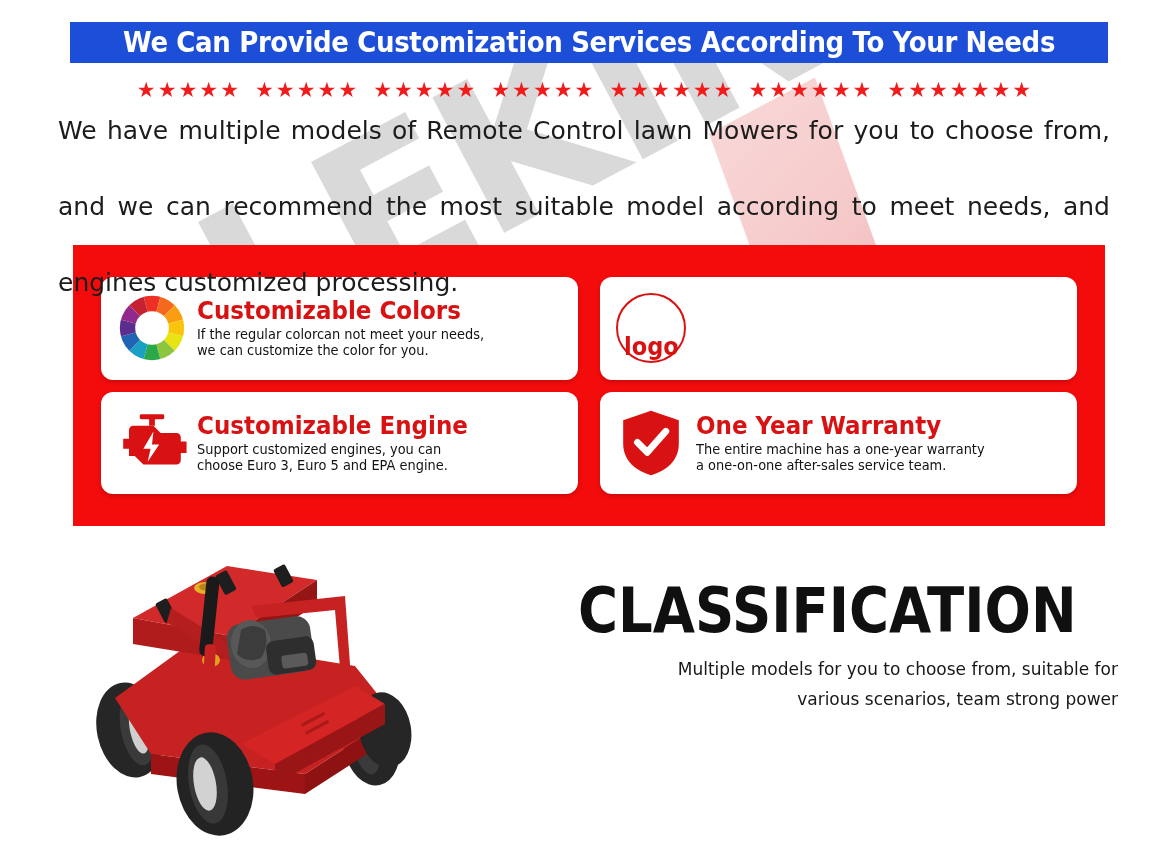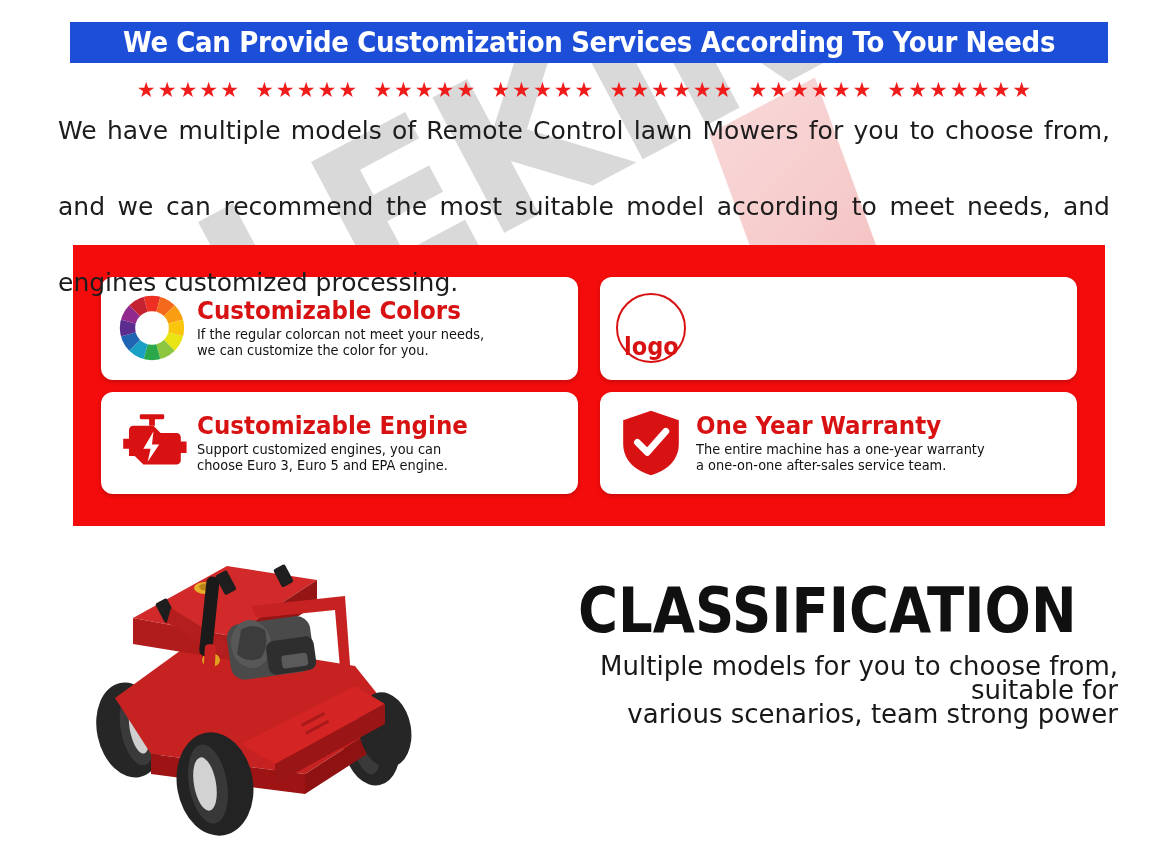--- a/index.html
+++ b/index.html
@@ -140,21 +140,21 @@
   .class-title{
     font-family:"DejaVu Sans",sans-serif;
     font-weight:bold;font-size:62px;line-height:66px;
     color:#101010;letter-spacing:0px;
     transform:scaleX(.88);transform-origin:left center;
     white-space:nowrap;
   }
   .class-sub{
     margin-top:10px;
     font-family:"DejaVu Sans",sans-serif;
-    font-size:26px;line-height:24px;color:#181818;
+    font-size:17px;line-height:30px;color:#181818;
     text-align:right;
   }
 
   
   .product{
     position:absolute;left:55px;top:548px;width:400px;height:292px;z-index:3;
   }
 </style>
 </head>
 <body>

